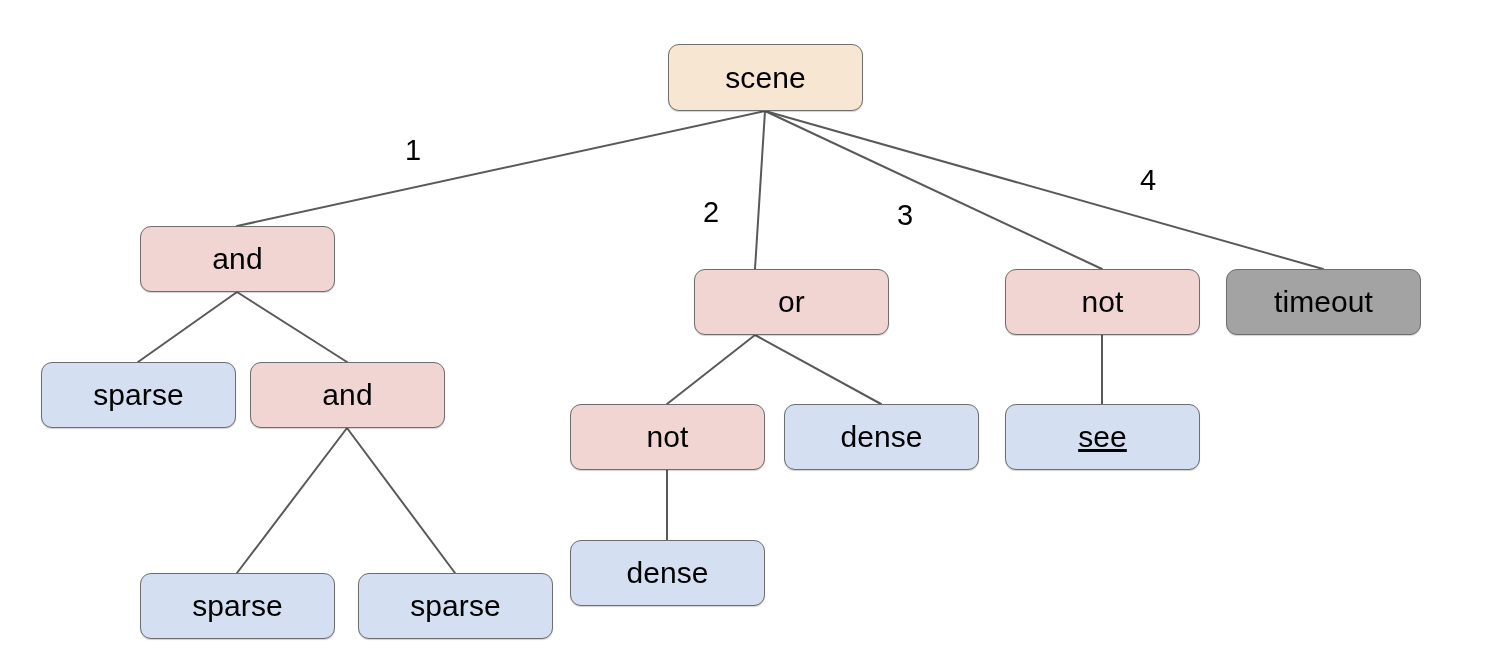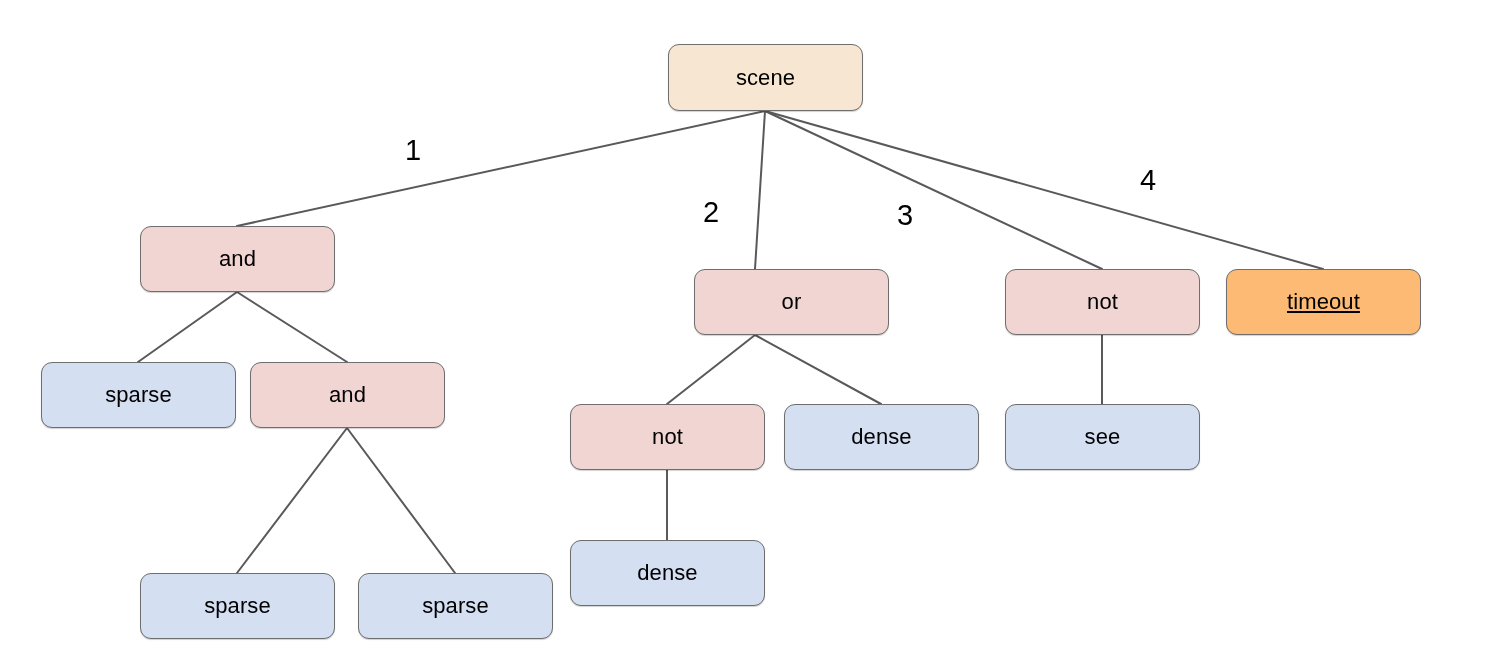--- a/index.html
+++ b/index.html
@@ -25,21 +25,21 @@
   }
   .node {
     position: absolute;
     box-sizing: border-box;
     border: 1.6px solid #6e6e6e;
     border-radius: 11px;
     display: flex;
     align-items: center;
     justify-content: center;
     color: #000000;
-    font-size: 22px;
+    font-size: 30px;
     line-height: 1;
     letter-spacing: 0.1px;
     box-shadow: 0 1px 1px rgba(0,0,0,0.18);
   }
   .node-label {
     pointer-events: none;
     white-space: nowrap;
   }
   .edge-label {
     position: absolute;
@@ -73,36 +73,36 @@
       </div>
       <div class="node" style="left: 140px; top: 226px; width: 195px; height: 66px; background: rgb(241, 213, 211); border-color: rgb(110, 110, 110);">
         <span class="node-label">and</span>
       </div>
       <div class="node" style="left: 658px; top: 269px; width: 195px; height: 66px; background: rgb(241, 213, 211); border-color: rgb(110, 110, 110); margin-left: 36px;">
         <span class="node-label">or</span>
       </div>
       <div class="node" style="left: 1005px; top: 269px; width: 195px; height: 66px; background: rgb(241, 213, 211); border-color: rgb(110, 110, 110);">
         <span class="node-label">not</span>
       </div>
-      <div class="node" style="left: 1226px; top: 269px; width: 195px; height: 66px; background: #fdba74; border-color: rgb(110, 110, 110); text-decoration: underline;">
+      <div class="node" style="left: 1226px; top: 269px; width: 195px; height: 66px; background: #a3a3a3; border-color: rgb(110, 110, 110);">
         <span class="node-label">timeout</span>
       </div>
       <div class="node" style="left: 41px; top: 362px; width: 195px; height: 66px; background: rgb(213, 223, 242); border-color: rgb(110, 110, 110);">
         <span class="node-label">sparse</span>
       </div>
       <div class="node" style="left: 250px; top: 362px; width: 195px; height: 66px; background: rgb(241, 213, 211); border-color: rgb(110, 110, 110);">
         <span class="node-label">and</span>
       </div>
       <div class="node" style="left: 570px; top: 404px; width: 195px; height: 66px; background: rgb(241, 213, 211); border-color: rgb(110, 110, 110);">
         <span class="node-label">not</span>
       </div>
       <div class="node" style="left: 784px; top: 404px; width: 195px; height: 66px; background: rgb(213, 223, 242); border-color: rgb(110, 110, 110);">
         <span class="node-label">dense</span>
       </div>
-      <div class="node" style="left: 1005px; top: 404px; width: 195px; height: 66px; background: rgb(213, 223, 242); border-color: rgb(110, 110, 110);">
+      <div class="node" style="left: 1005px; top: 404px; width: 195px; height: 66px; background: rgb(213, 223, 242); border-color: rgb(110, 110, 110); text-decoration: underline;">
         <span class="node-label">see</span>
       </div>
       <div class="node" style="left: 140px; top: 573px; width: 195px; height: 66px; background: rgb(213, 223, 242); border-color: rgb(110, 110, 110);">
         <span class="node-label">sparse</span>
       </div>
       <div class="node" style="left: 358px; top: 573px; width: 195px; height: 66px; background: rgb(213, 223, 242); border-color: rgb(110, 110, 110);">
         <span class="node-label">sparse</span>
       </div>
       <div class="node" style="left: 570px; top: 540px; width: 195px; height: 66px; background: rgb(213, 223, 242); border-color: rgb(110, 110, 110);">
         <span class="node-label">dense</span>

